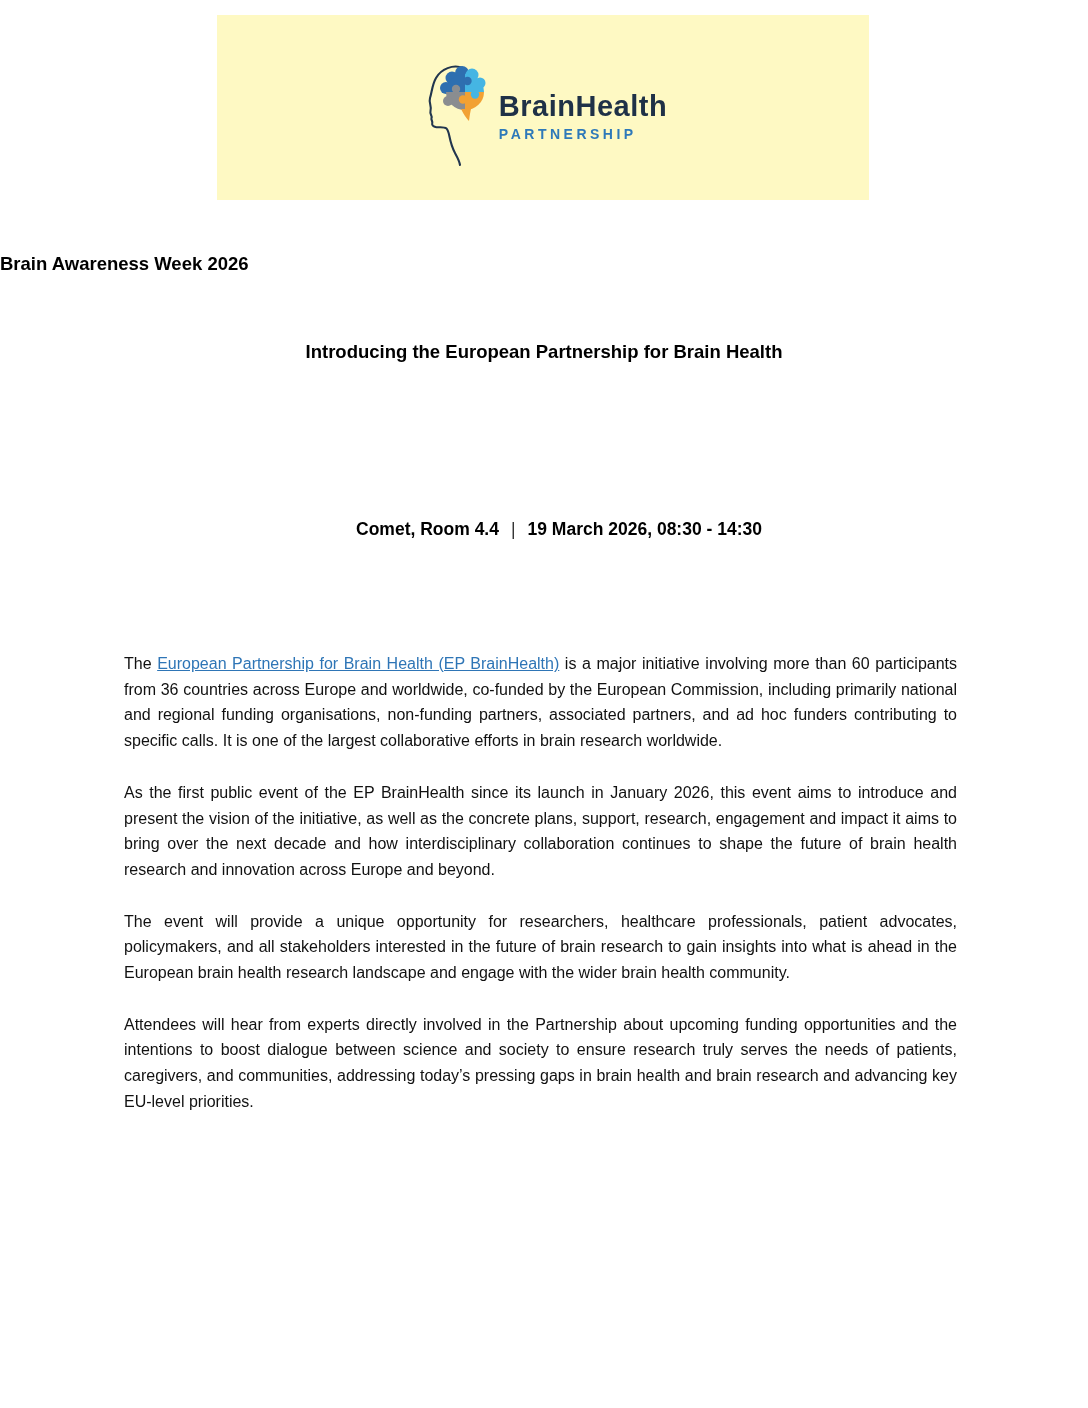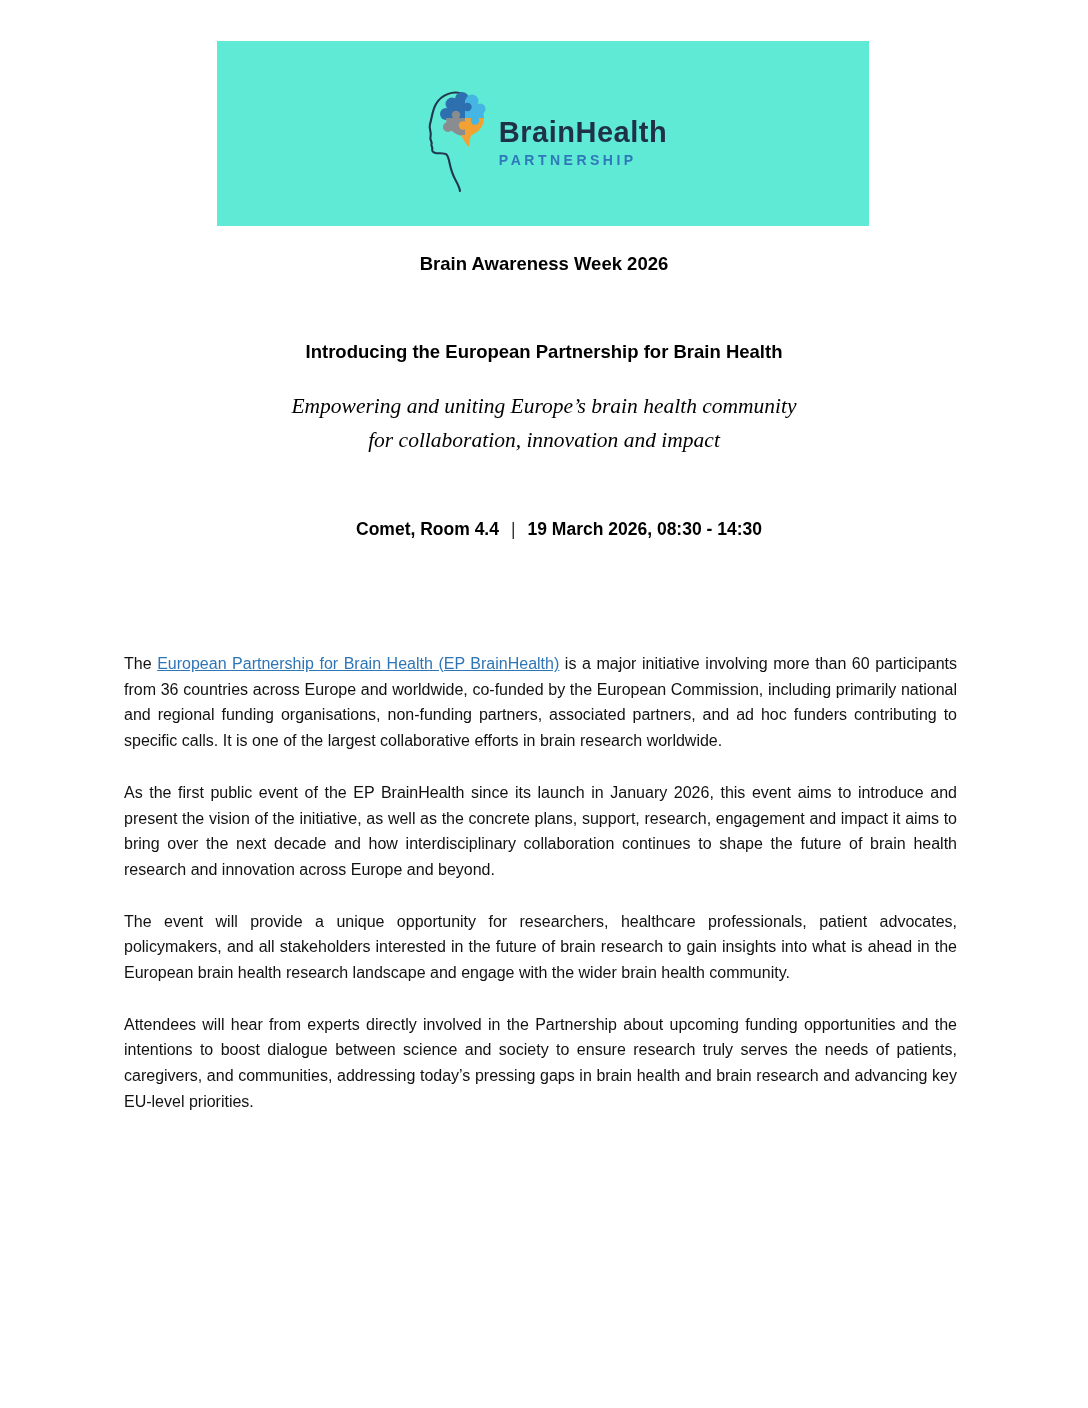--- a/index.html
+++ b/index.html
@@ -18,25 +18,24 @@
     overflow: hidden;
   }
 
   
   .banner {
     position: absolute;
     left: 217px;
     top: 15px;
     width: 652px;
     height: 185px;
-    background: #5eead4;
+    background: #fef9c3;
     display: flex;
     align-items: center;
     justify-content: center;
-    margin-top: 26px;
   }
   .logo-row {
     display: flex;
     align-items: center;
     gap: 10px;
     margin-top: 18px;
   }
   .logo-head-svg { display: block; }
   .logo-text { display: flex; flex-direction: column; }
   .logo-brand {
@@ -53,21 +52,20 @@
     color: #2e79b9;
     margin-top: 4px;
   }
 
   
   .h-event {
     position: absolute;
     top: 253px;
     left: 0;
     width: 100%;
-    text-align: center;
     font-size: 18.5px;
     font-weight: 700;
     color: #000;
   }
   .h-title {
     position: absolute;
     top: 341px;
     left: 0;
     width: 100%;
     text-align: center;
@@ -166,24 +164,20 @@
       </svg>
       <div class="logo-text">
         <span class="logo-brand">BrainHealth</span>
         <span class="logo-sub">PARTNERSHIP</span>
       </div>
     </div>
   </div>
 
   <div class="h-event">Brain Awareness Week 2026</div>
   <div class="h-title">Introducing the European Partnership for Brain Health</div>
-  <div class="h-subtitle">
-    <div>Empowering and uniting Europe’s brain health community</div>
-    <div>for collaboration, innovation and impact</div>
-  </div>
 
   <div class="details">
     <div>
       <span>Comet, Room 4.4</span><span class="sep">|</span><span>19 March 2026, 08:30 - 14:30</span>
     </div>
   </div>
 
   <div class="body-copy">
     <p><span>The </span><a class="body-link">European Partnership for Brain Health (EP BrainHealth)</a><span> is a major initiative involving more than 60 participants from 36 countries across Europe and worldwide, co-funded by the European Commission, including primarily national and regional funding organisations, non-funding partners, associated partners, and ad hoc funders contributing to specific calls. It is one of the largest collaborative efforts in brain research worldwide.</span></p>
     <p>As the first public event of the EP BrainHealth since its launch in January 2026, this event aims to introduce and present the vision of the initiative, as well as the concrete plans, support, research, engagement and impact it aims to bring over the next decade and how interdisciplinary collaboration continues to shape the future of brain health research and innovation across Europe and beyond.</p>

